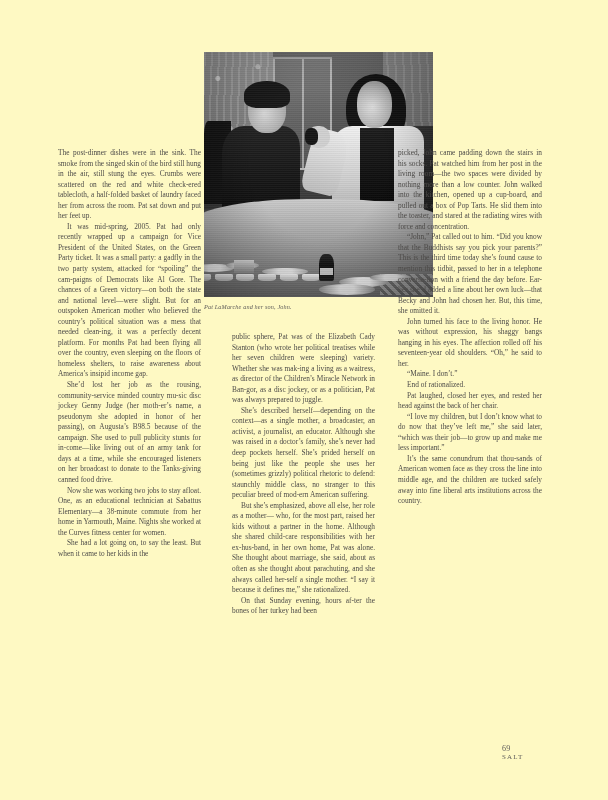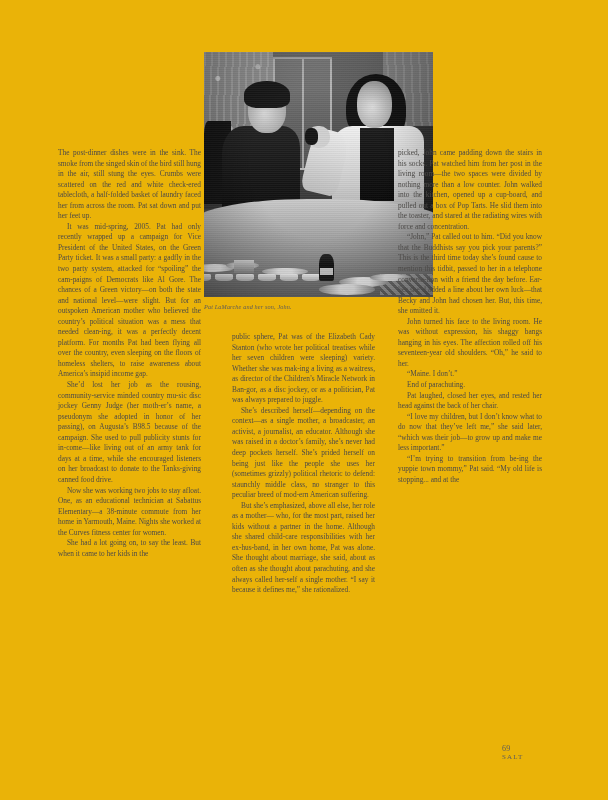--- a/index.html
+++ b/index.html
@@ -14,21 +14,21 @@
     overflow: hidden;
     font-family: "Liberation Serif", "DejaVu Serif", serif;
   }
 
   
   .page {
     position: absolute;
     left: 0; top: 0;
     width: 608px;
     height: 800px;
-    background: #eab308;
+    background: #fef9c3;
     box-sizing: border-box;
   }
   .page-inner {
     position: absolute;
     left: 58px;
     top: 40px;
     width: 492px;
     height: 730px;
   }
 
@@ -314,31 +314,32 @@
         <p>It was mid-spring, 2005. Pat had only recently wrapped up a campaign for Vice President of the United States, on the Green Party ticket. It was a small party: a gadfly in the two party system, attacked for “spoiling” the cam-paigns of Democrats like Al Gore. The chances of a Green victory—on both the state and national level—were slight. But for an outspoken American mother who believed the country’s political situation was a mess that needed clean-ing, it was a perfectly decent platform. For months Pat had been flying all over the country, even sleeping on the floors of homeless shelters, to raise awareness about America’s insipid income gap.</p>
         <p>She’d lost her job as the rousing, community-service minded country mu-sic disc jockey Genny Judge (her moth-er’s name, a pseudonym she adopted in honor of her passing), on Augusta’s B98.5 because of the campaign. She used to pull publicity stunts for in-come—like living out of an army tank for days at a time, while she encouraged listeners on her broadcast to donate to the Tanks-giving canned food drive.</p>
         <p>Now she was working two jobs to stay afloat. One, as an educational technician at Sabattus Elementary—a 38-minute commute from her home in Yarmouth, Maine. Nights she worked at the Curves fitness center for women.</p>
         <p>She had a lot going on, to say the least. But when it came to her kids in the</p>
       </div>
 
       <div class="col col-2">
         <p>public sphere, Pat was of the Elizabeth Cady Stanton (who wrote her political treatises while her seven children were sleeping) variety. Whether she was mak-ing a living as a waitress, as director of the Children’s Miracle Network in Ban-gor, as a disc jockey, or as a politician, Pat was always prepared to juggle.</p>
         <p>She’s described herself—depending on the context—as a single mother, a broadcaster, an activist, a journalist, an educator. Although she was raised in a doctor’s family, she’s never had deep pockets herself. She’s prided herself on being just like the people she uses her (sometimes grizzly) political rhetoric to defend: staunchly middle class, no stranger to this peculiar breed of mod-ern American suffering.</p>
         <p>But she’s emphasized, above all else, her role as a mother— who, for the most part, raised her kids without a partner in the home. Although she shared child-care responsibilities with her ex-hus-band, in her own home, Pat was alone. She thought about marriage, she said, about as often as she thought about parachuting, and she always called her-self a single mother. “I say it because it defines me,” she rationalized.</p>
+        <p>On that Sunday evening, hours af-ter the bones of her turkey had been</p>
       </div>
 
       <div class="col col-3">
         <p>picked, John came padding down the stairs in his socks. Pat watched him from her post in the living room—the two spaces were divided by nothing more than a low counter. John walked into the kitchen, opened up a cup-board, and pulled out a box of Pop Tarts. He slid them into the toaster, and stared at the radiating wires with force and concentration.</p>
         <p>“John,” Pat called out to him. “Did you know that the Buddhists say you pick your parents?” This is the third time today she’s found cause to mention this tidbit, passed to her in a telephone conversa-tion with a friend the day before. Ear-lier she’d added a line about her own luck—that Becky and John had chosen her. But, this time, she omitted it.</p>
-        <p>John turned his face to the living room. He was without expression, his shaggy bangs hanging in his eyes. The affection rolled off his seventeen-year old shoulders. “Oh,” he said to her.</p>
+        <p>John turned his face to the living honor. He was without expression, his shaggy bangs hanging in his eyes. The affection rolled off his seventeen-year old shoulders. “Oh,” he said to her.</p>
         <p>“Maine. I don’t.”</p>
-        <p>End of parachuting.</p>
+        <p>End of rationalized.</p>
         <p>Pat laughed, closed her eyes, and rested her head against the back of her chair.</p>
         <p>“I love my children, but I don’t know what to do now that they’ve left me,” she said later, “which was their job—to grow up and make me less important.”</p>
-        <p>“I’m trying to transition from be-ing the yuppie town mommy,” Pat said. “My old life is stopping... and at the</p>
+        <p>It’s the same conundrum that thou-sands of American women face as they cross the line into middle age, and the children are tucked safely away into fine liberal arts institutions across the country.</p>
       </div>
 
     </div>
 
     <div class="folio">
       <div class="num">69</div>
       <div class="mark">SALT</div>
     </div>
 
   </div>

